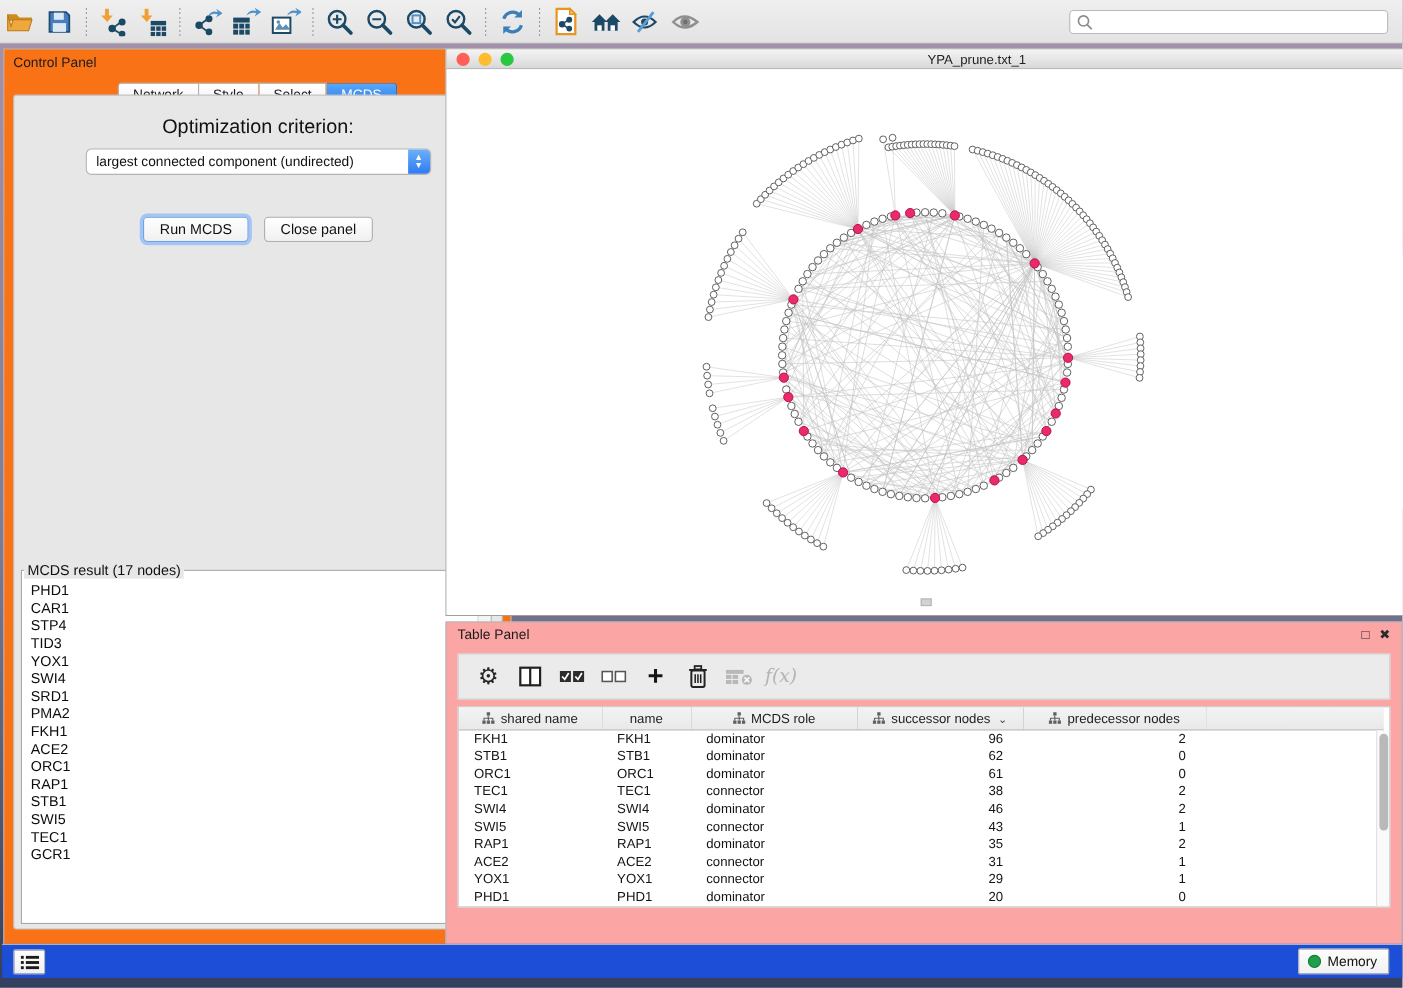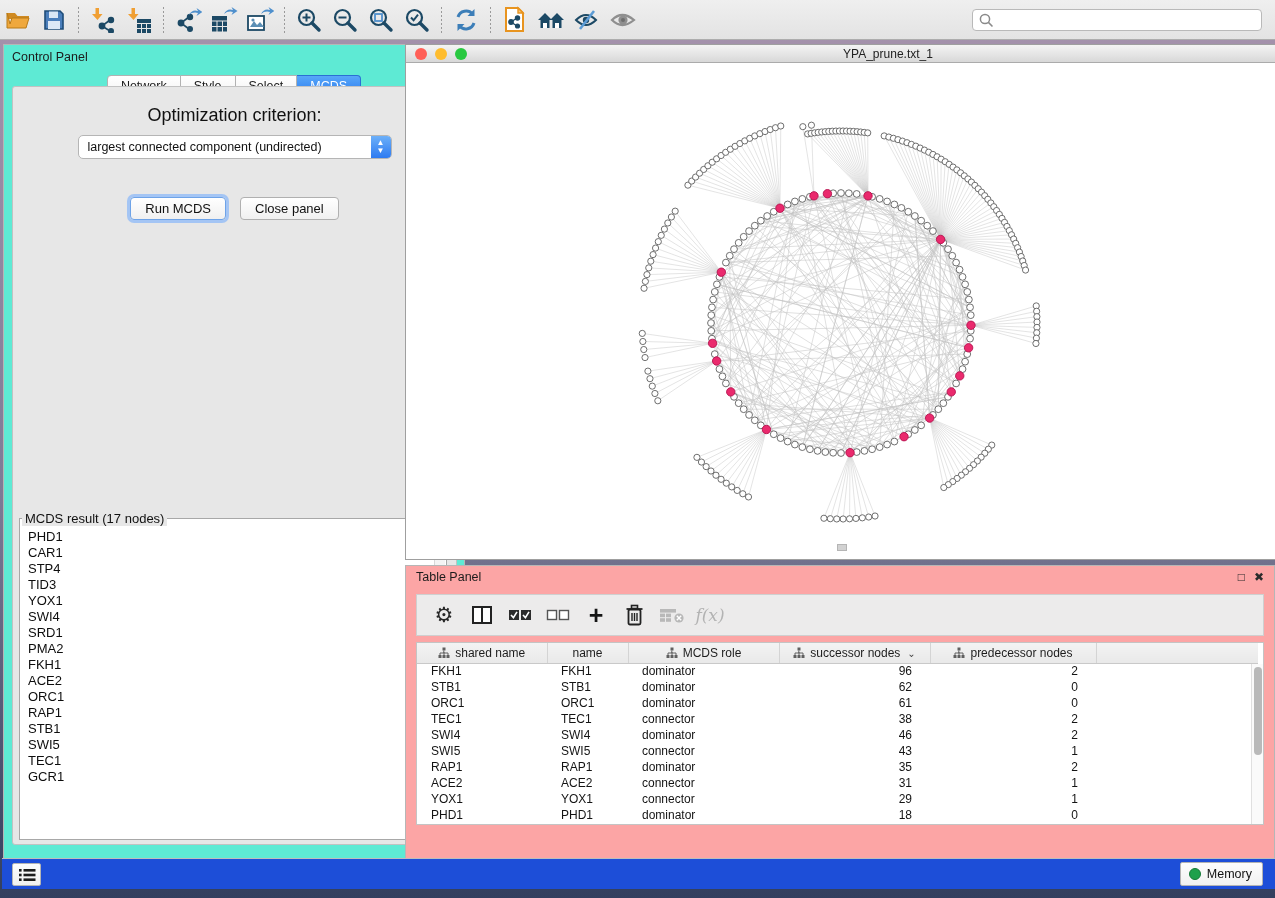--- a/index.html
+++ b/index.html
@@ -15,21 +15,21 @@
   .tbtn { width:36px; height:32px; display:flex; align-items:center; justify-content:center; }
   .tsep { width:1px; height:26px; margin:0 6px;
     background:repeating-linear-gradient(180deg,#9a9a9a 0 2px, transparent 2px 4px); }
   .searchbox { position:absolute; right:13px; top:9px; width:290px; height:22px;
     background:#fff; border:1px solid #b9b9b9; border-radius:4px;
     display:flex; align-items:center; padding-left:5px; }
   .searchbox input { border:none; outline:none; flex:1; font-size:12px; background:transparent; }
 
   
   .control-panel { position:absolute; left:3px; top:44px; width:462px; height:818px;
-    background:#5eead4; border:1px solid #b6b6b6; }
+    background:#f97316; border:1px solid #b6b6b6; }
   .panel-head { height:24px; display:flex; align-items:center; padding:0 8px;
     font-size:12.5px; color:#1c1c1c; }
   .panel-head .sp { flex:1; }
   .mini-ic { font-size:12px; color:#2b2b2b; margin-left:9px; cursor:default; }
   .seg-tabs { position:absolute; left:0; right:0; top:30px; display:flex; justify-content:center; }
   .seg { height:22px; padding:0 13px; background:linear-gradient(#ffffff,#f2f2f2);
     border:1px solid #b2b2b2; border-left:none; font-size:12.5px; color:#1b1b1b;
     display:flex; align-items:center; }
   .seg:first-child { border-left:1px solid #b2b2b2; border-radius:4px 0 0 4px; }
   .seg:last-child { border-radius:0 4px 4px 0; }
@@ -1144,21 +1144,21 @@
             <td>YOX1</td>
             <td>connector</td>
             <td class="num">29</td>
             <td class="num">1</td>
             <td></td>
           </tr>
           <tr>
             <td>PHD1</td>
             <td>PHD1</td>
             <td>dominator</td>
-            <td class="num">18</td>
+            <td class="num">20</td>
             <td class="num">0</td>
             <td></td>
           </tr>
         </tbody>
     </table>
     <div class="tbl-scroll">
       <div class="tbl-thumb"></div>
     </div>
   </div>
 

